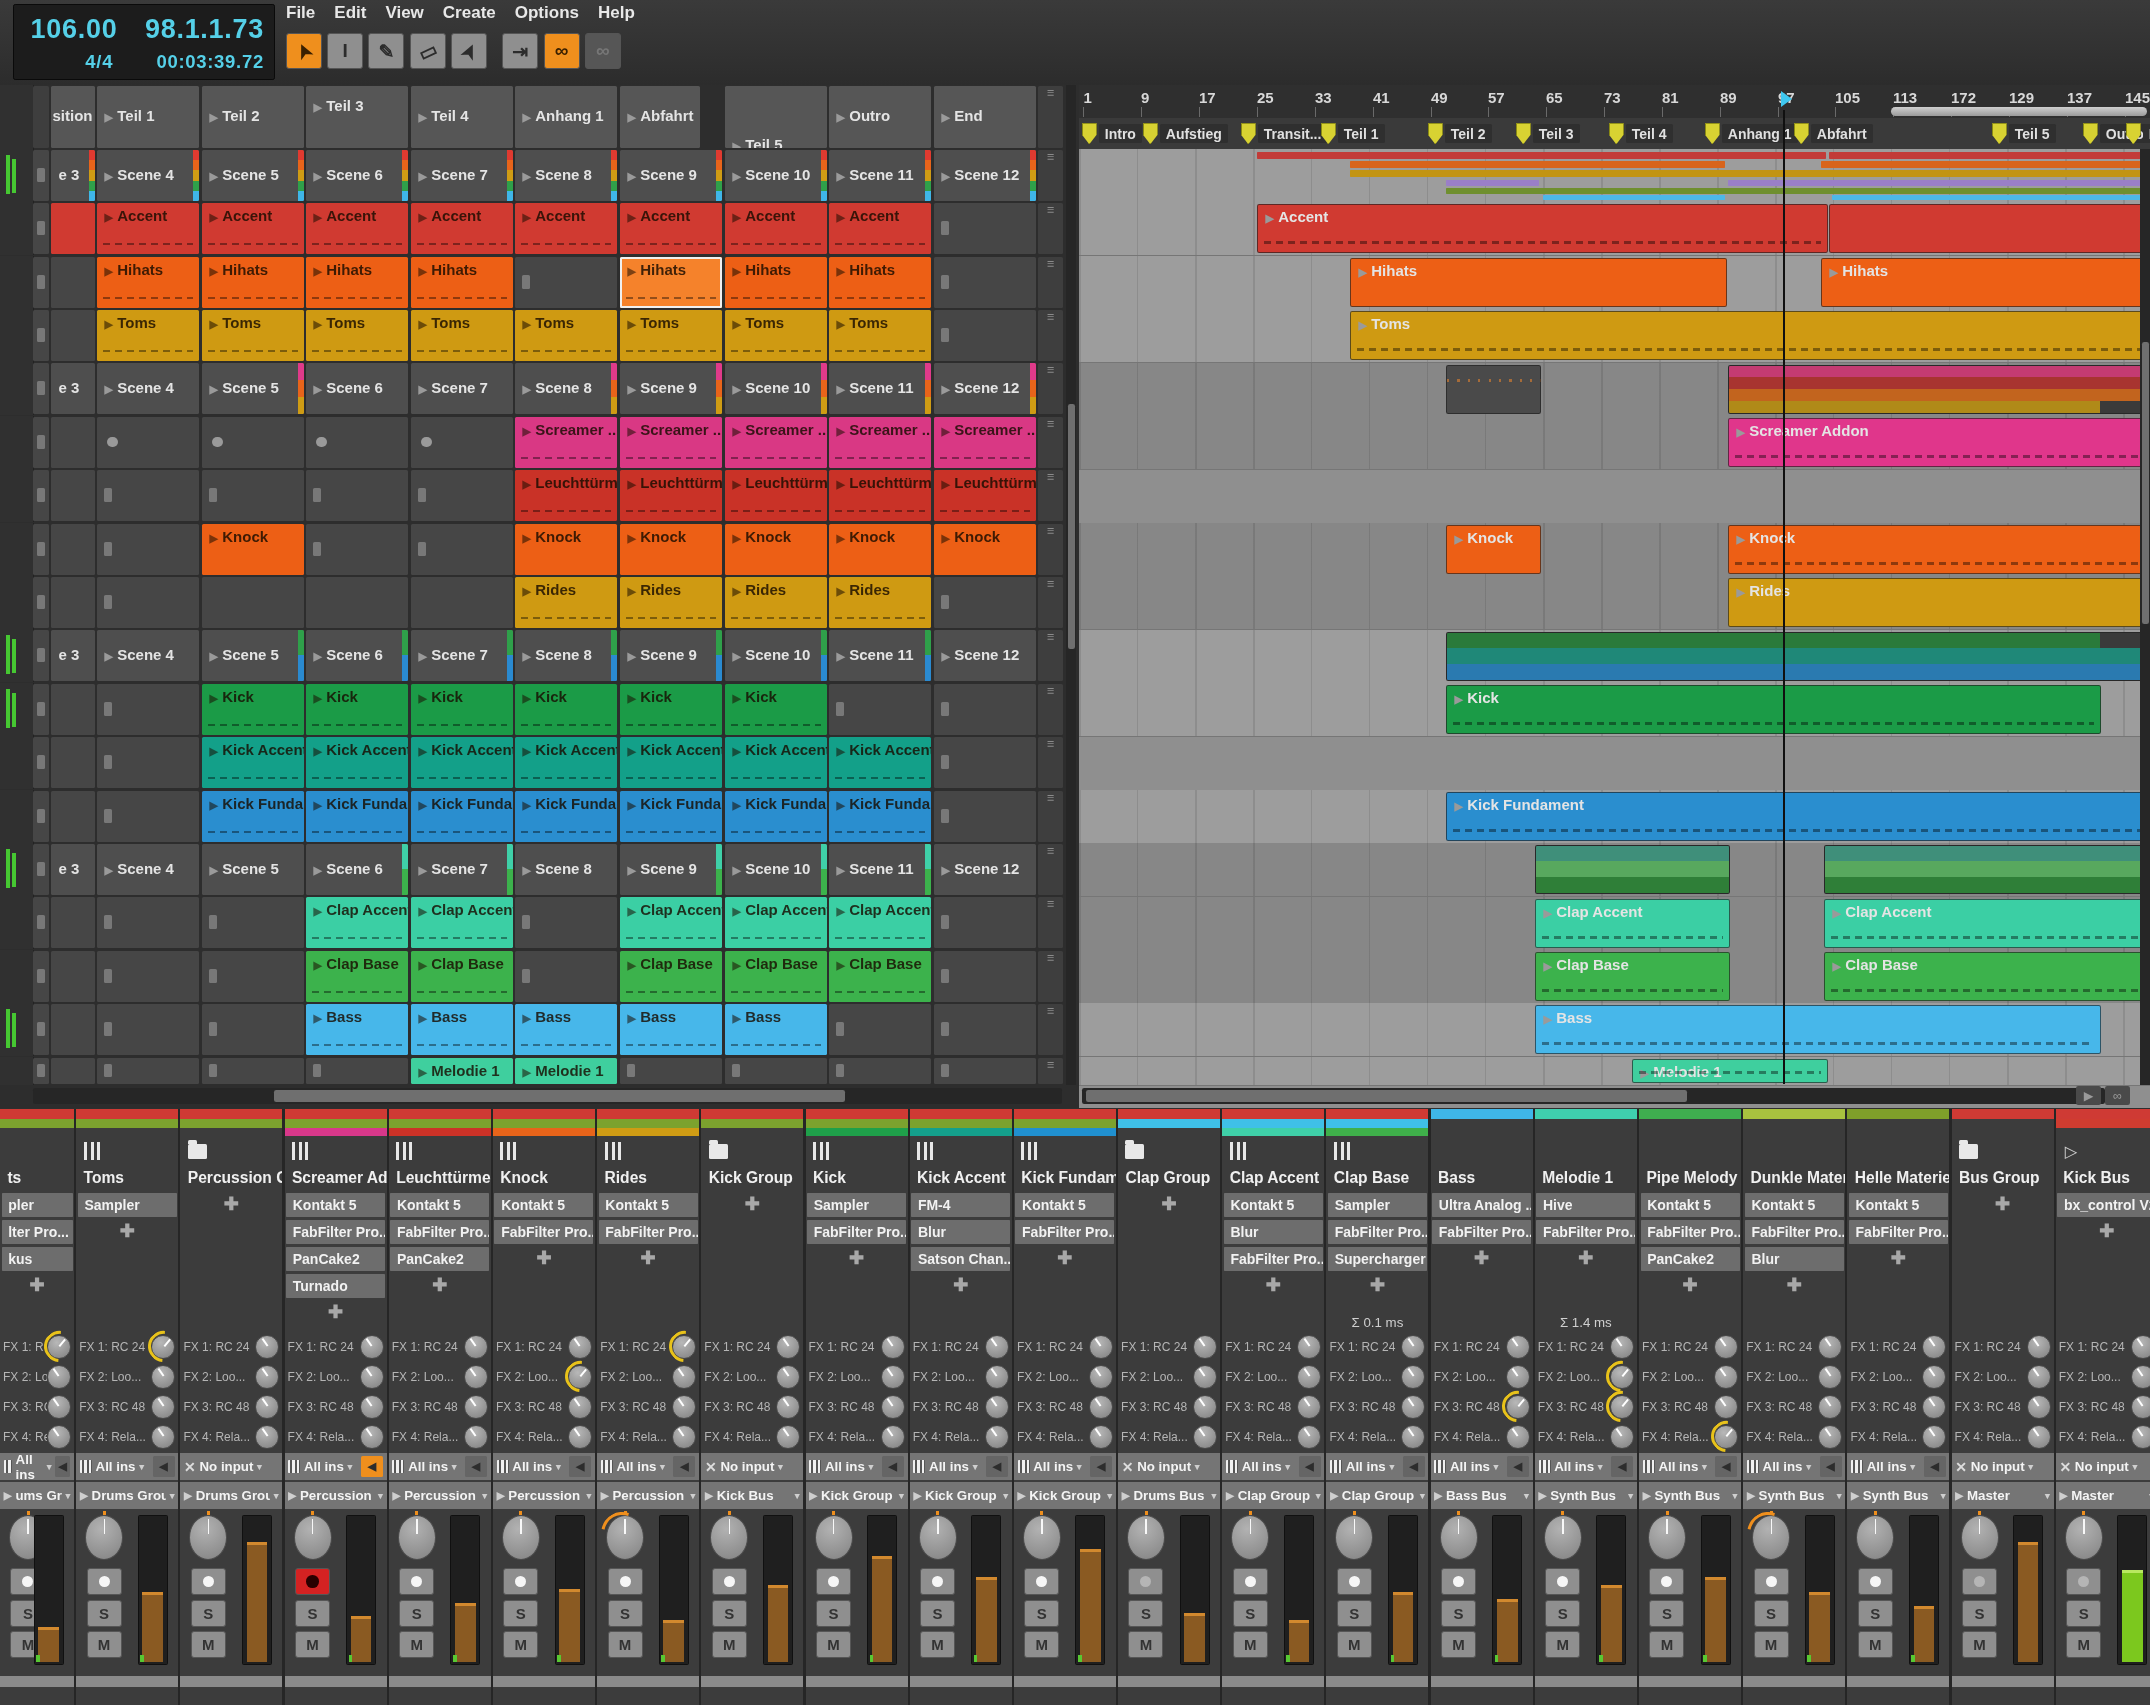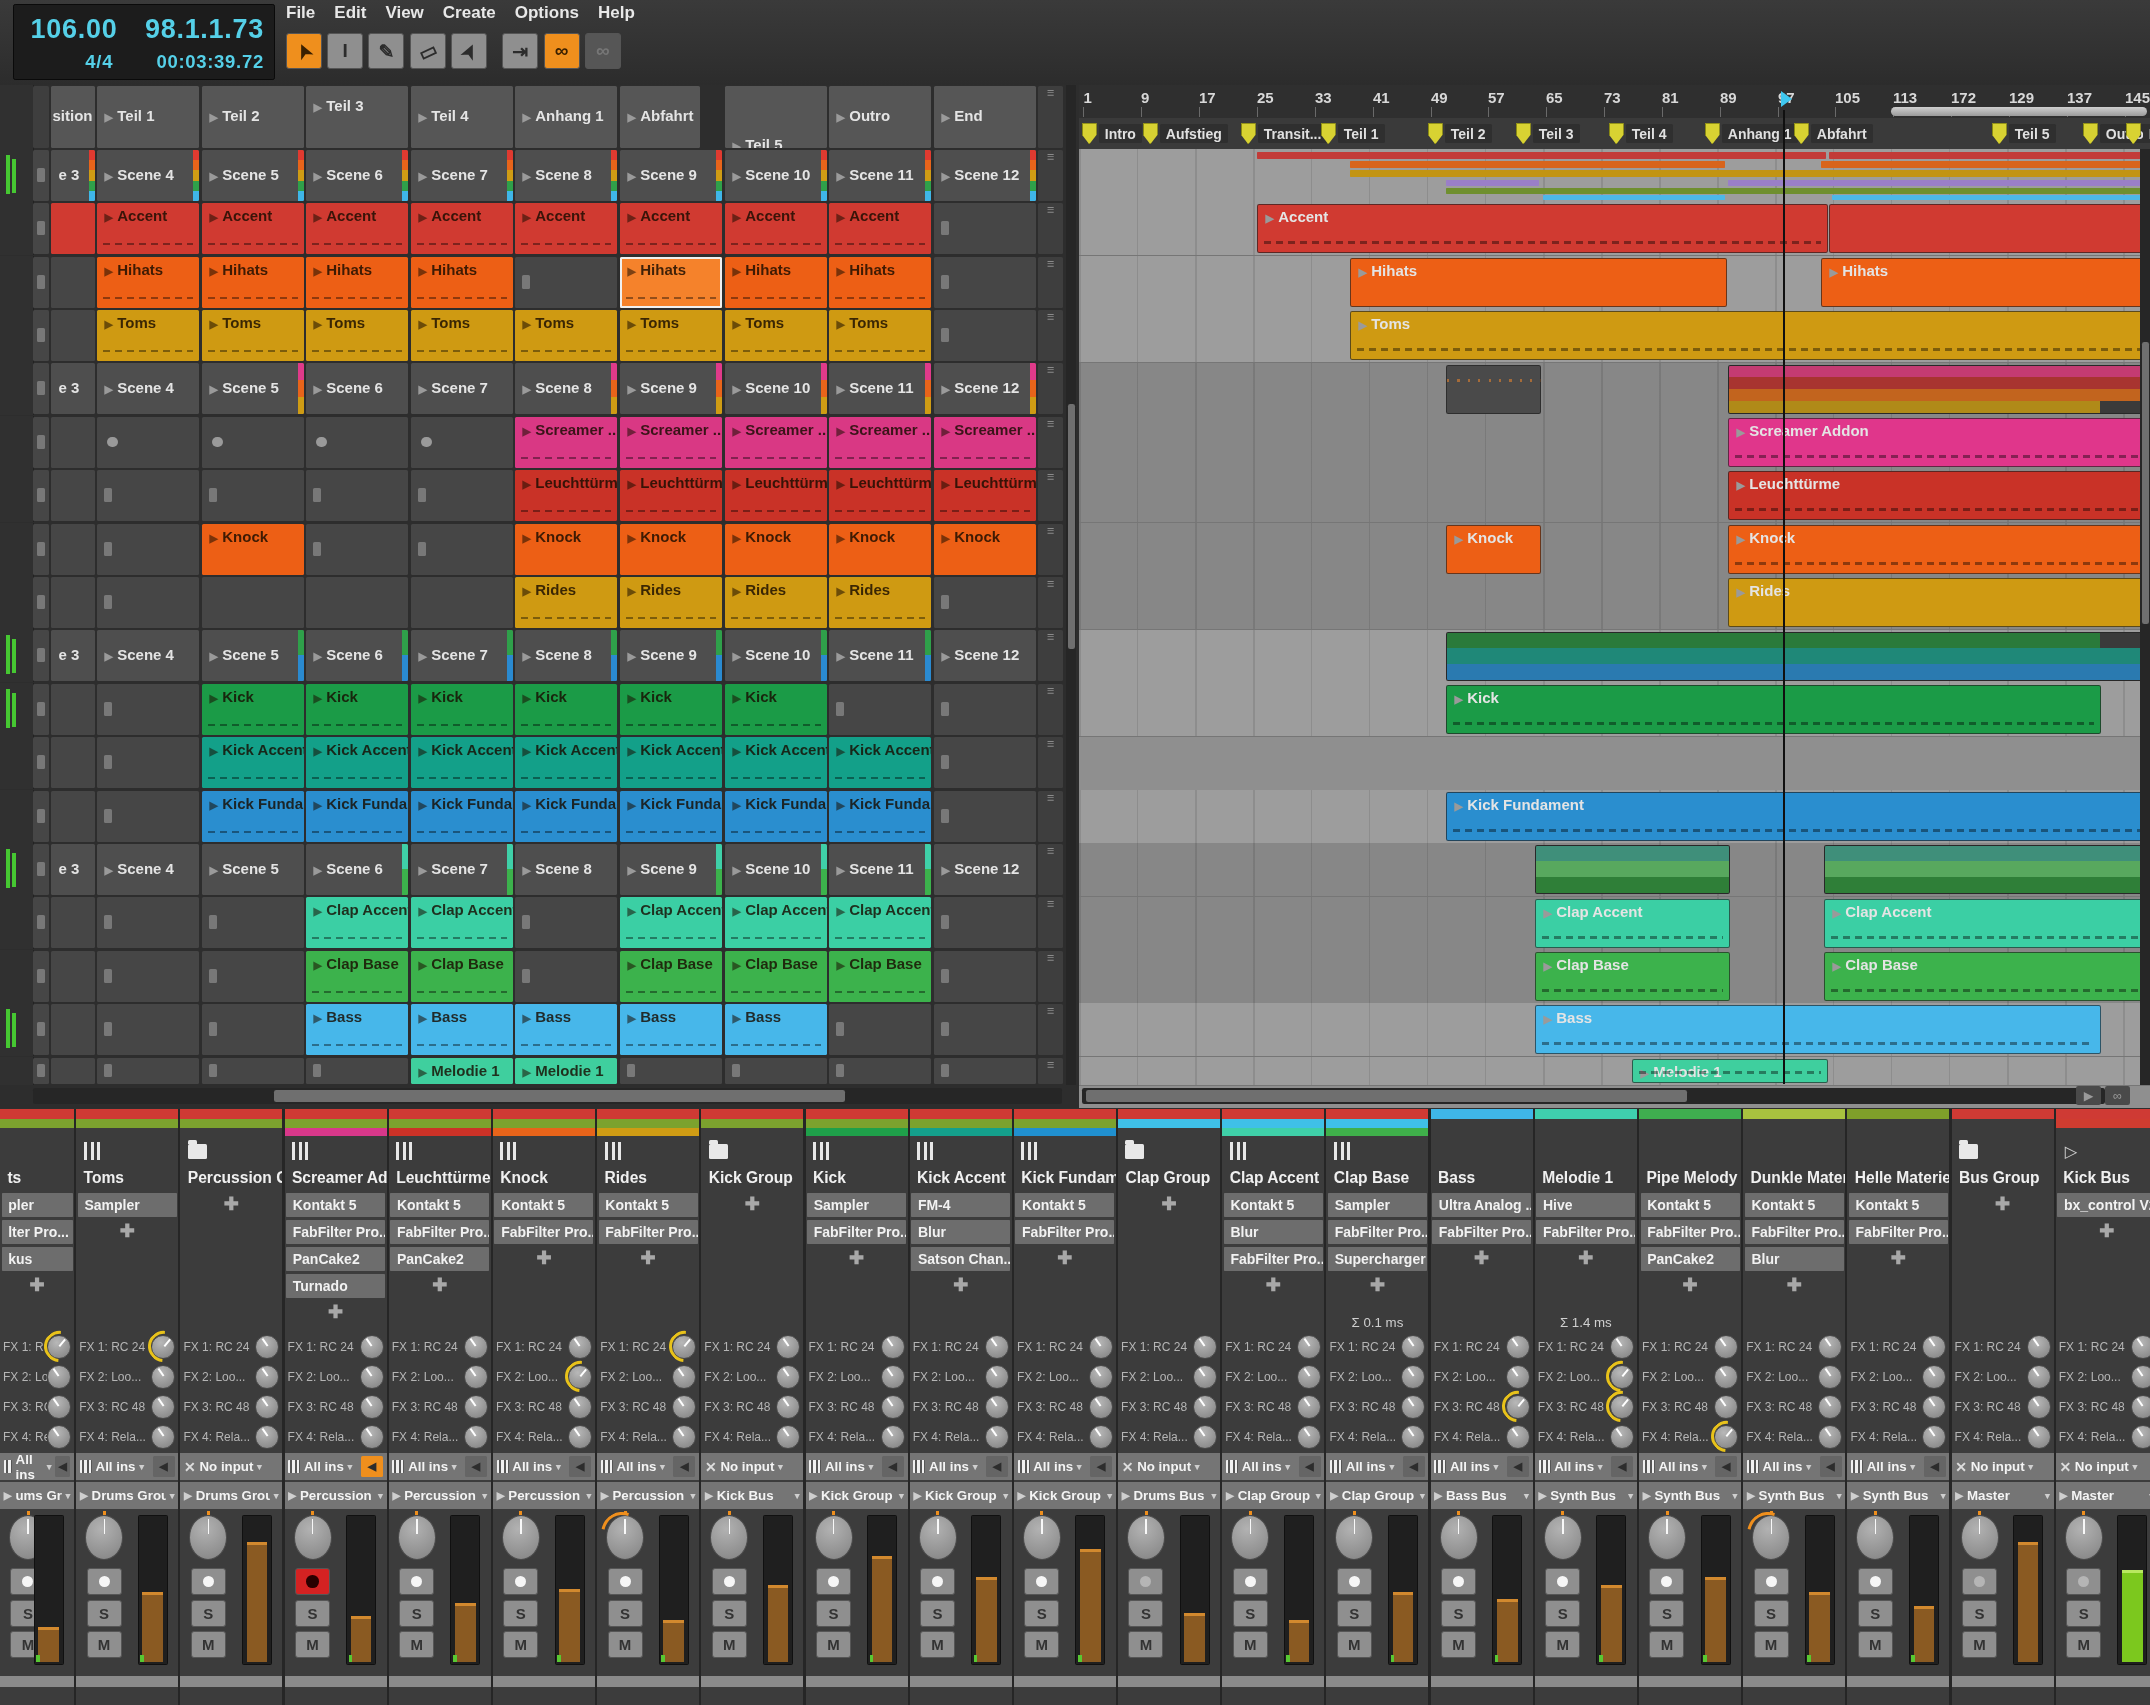--- a/index.html
+++ b/index.html
@@ -1075,27 +1075,20 @@
             <div style="position: absolute; left: 0px; top: 75%; height: 25%; width: 87.7193%; background: rgb(176, 138, 24);"></div>
           </div>
         </div>
         <div class="arow dark" style="top: 267px; height: 53px;">
           <div class="grid"></div>
           <div class="aclip" style="left: 649px; width: 423px; background: rgb(224, 54, 139);">
             <div class="cell-label"><span class="tri">▶</span>Screamer Addon</div>
             <div class="dashes"></div>
           </div>
         </div>
-        <div class="arow dark" style="top: 320px; height: 53px;">
-          <div class="grid"></div>
-          <div class="aclip" style="left: 649px; width: 423px; background: rgb(201, 50, 39);">
-            <div class="cell-label"><span class="tri">▶</span>Leuchttürme</div>
-            <div class="dashes"></div>
-          </div>
-        </div>
         <div class="arow dark" style="top: 374px; height: 53px;">
           <div class="grid"></div>
           <div class="aclip" style="left: 367px; width: 93px; background: rgb(237, 95, 21);">
             <div class="cell-label"><span class="tri">▶</span>Knock</div>
           </div>
           <div class="aclip" style="left: 649px; width: 423px; background: rgb(237, 95, 21);">
             <div class="cell-label"><span class="tri">▶</span>Knock</div>
             <div class="dashes"></div>
           </div>
         </div>

